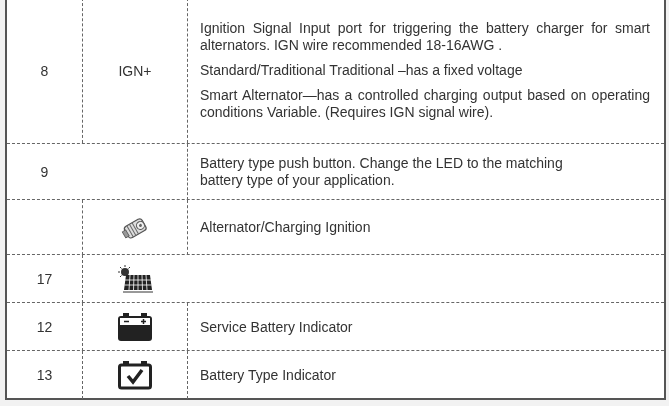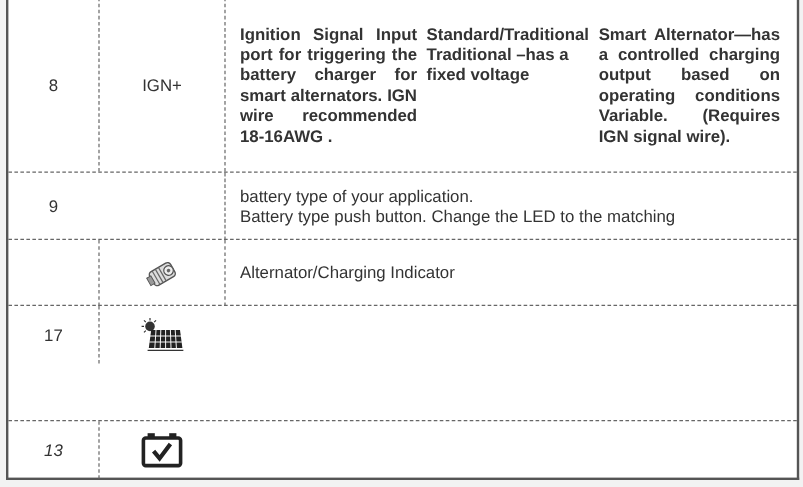--- a/index.html
+++ b/index.html
@@ -9,21 +9,21 @@
            background: #fff; border-left: 2px solid #555; border-right: 2px solid #555;
            border-bottom: 2px solid #555; box-sizing: content-box; }
   .row { position: absolute; left: 0; width: 657px; border-top: 1px dashed #666; }
   .row.first { border-top: none; }
   .cell { position: absolute; top: 0; height: 100%; display: flex; align-items: center; box-sizing: border-box; }
   .c-num { left: 0; width: 75px; justify-content: center; font-size: 14px; }
   .c-name { left: 75px; width: 105px; justify-content: center; font-size: 14px;
             border-left: 1px dashed #666; }
   .c-desc { left: 180px; width: 477px; padding-left: 12px; padding-right: 14px;
             border-left: 1px dashed #666; font-size: 14px; line-height: 17px; }
-  .desc-block { display: flex; flex-direction: row; gap: 8px; font-weight: bold; }
+  .desc-block { display: flex; flex-direction: column; gap: 8px; }
   .para { margin: 0; }
   .justify { text-align: justify; }
   svg { display: block; }
 </style>
 </head>
 <body>
 
 <div class="table">
 
   <div class="row first" style="top:0; height:145px;">
@@ -37,22 +37,22 @@
         </div>
         <p class="para justify">Smart Alternator—has a controlled charging output based on operating conditions Variable. (Requires IGN signal wire).</p>
       </div>
     </div>
   </div>
 
   <div class="row" style="top:145px; height:56px;">
     <div class="cell c-num">9</div>
     <div class="cell c-desc">
       <div>
+        <p class="para">Battery type push button. Change the LED to the matching</p>
         <p class="para">battery type of your application.</p>
-        <p class="para">Battery type push button. Change the LED to the matching</p>
       </div>
     </div>
   </div>
 
   <div class="row" style="top:201px; height:55px;">
     <div class="cell c-name">
       <span>
         <svg width="30" height="30" viewBox="0 0 30 30">
           <g transform="rotate(-30 15 15)">
             <rect x="5" y="9" width="20" height="13" rx="3" fill="#ddd" stroke="#555" stroke-width="1.2"></rect>
@@ -60,21 +60,21 @@
             <line x1="12" y1="9" x2="12" y2="22" stroke="#666" stroke-width="1"></line>
             <line x1="15" y1="9" x2="15" y2="22" stroke="#666" stroke-width="1"></line>
             <circle cx="21" cy="15.5" r="4" fill="#eee" stroke="#555" stroke-width="1"></circle>
             <circle cx="21" cy="15.5" r="1.5" fill="#666"></circle>
             <rect x="2" y="12" width="4" height="7" fill="#999" stroke="#555" stroke-width="0.8"></rect>
           </g>
         </svg>
       </span>
     </div>
     <div class="cell c-desc">
-      <p class="para">Alternator/Charging Indicator</p>
+      <p class="para">Alternator/Charging Ignition</p>
     </div>
   </div>
 
   <div class="row" style="top:256px; height:48px;">
     <div class="cell c-num">17</div>
     <div class="cell c-name">
       <span>
         <svg width="36" height="30" viewBox="0 0 36 30">
           <circle cx="8" cy="8" r="4" fill="#333"></circle>
           <g stroke="#333" stroke-width="1">
@@ -93,28 +93,50 @@
             <line x1="21" y1="11" x2="21" y2="26"></line>
               <line x1="25" y1="11" x2="25.5" y2="26"></line>
             <line x1="29" y1="11" x2="30" y2="26"></line>
           </g>
           <line x1="6" y1="28" x2="36" y2="28" stroke="#333" stroke-width="1"></line>
         </svg>
       </span>
     </div>
   </div>
 
+  <div class="row" style="top:304px; height:48px;">
+    <div class="cell c-num">12</div>
+    <div class="cell c-name">
+      <span>
+        <svg width="36" height="30" viewBox="0 0 36 30">
+          <rect x="6" y="1" width="6" height="4" fill="#222"></rect>
+          <rect x="24" y="1" width="6" height="4" fill="#222"></rect>
+          <rect x="1" y="4" width="34" height="25" rx="3" fill="#222"></rect>
+          <rect x="3" y="6" width="30" height="7" fill="#fff"></rect>
+          <line x1="7" y1="9.5" x2="12" y2="9.5" stroke="#222" stroke-width="1.5"></line>
+          <line x1="24" y1="9.5" x2="29" y2="9.5" stroke="#222" stroke-width="1.5"></line>
+          <line x1="26.5" y1="7" x2="26.5" y2="12" stroke="#222" stroke-width="1.5"></line>
+        </svg>
+      </span>
+    </div>
+    <div class="cell c-desc">
+      <p class="para">Service Battery Indicator</p>
+    </div>
+  </div>
 
-  <div class="row" style="top:352px; height:48px;font-style:italic;">
+  <div class="row" style="top:352px; height:48px;">
     <div class="cell c-num">13</div>
     <div class="cell c-name">
       <span>
         <svg width="36" height="30" viewBox="0 0 36 30">
           <rect x="6" y="1" width="6" height="4" fill="#222"></rect>
           <rect x="24" y="1" width="6" height="4" fill="#222"></rect>
           <rect x="2.5" y="5" width="31" height="23" rx="2" fill="#fff" stroke="#222" stroke-width="3"></rect>
           <polyline points="11,16 16,22 25,10" fill="none" stroke="#222" stroke-width="3.5" stroke-linejoin="miter"></polyline>
         </svg>
       </span>
     </div>
+    <div class="cell c-desc">
+      <p class="para">Battery Type Indicator</p>
+    </div>
   </div>
 
 </div>
 
 </body></html>

